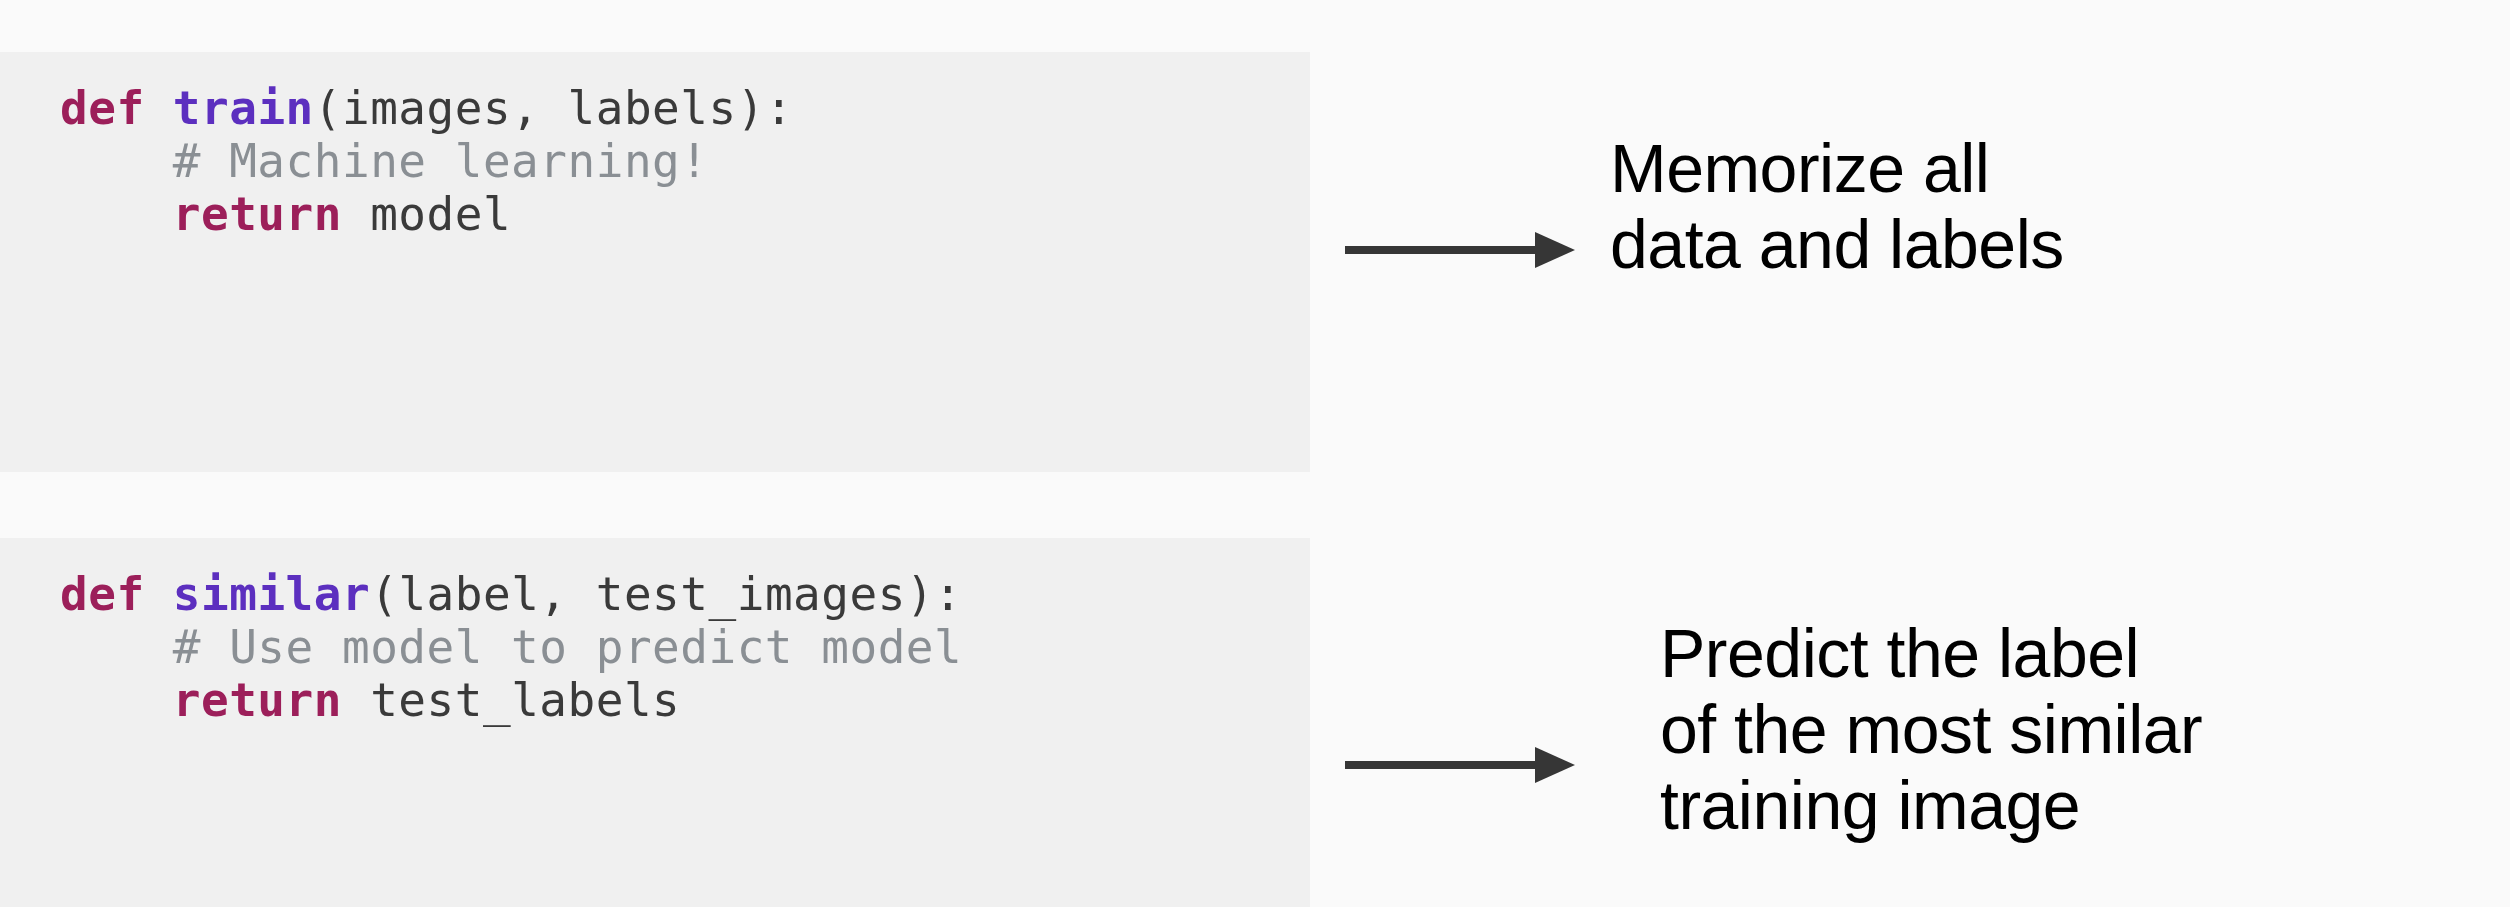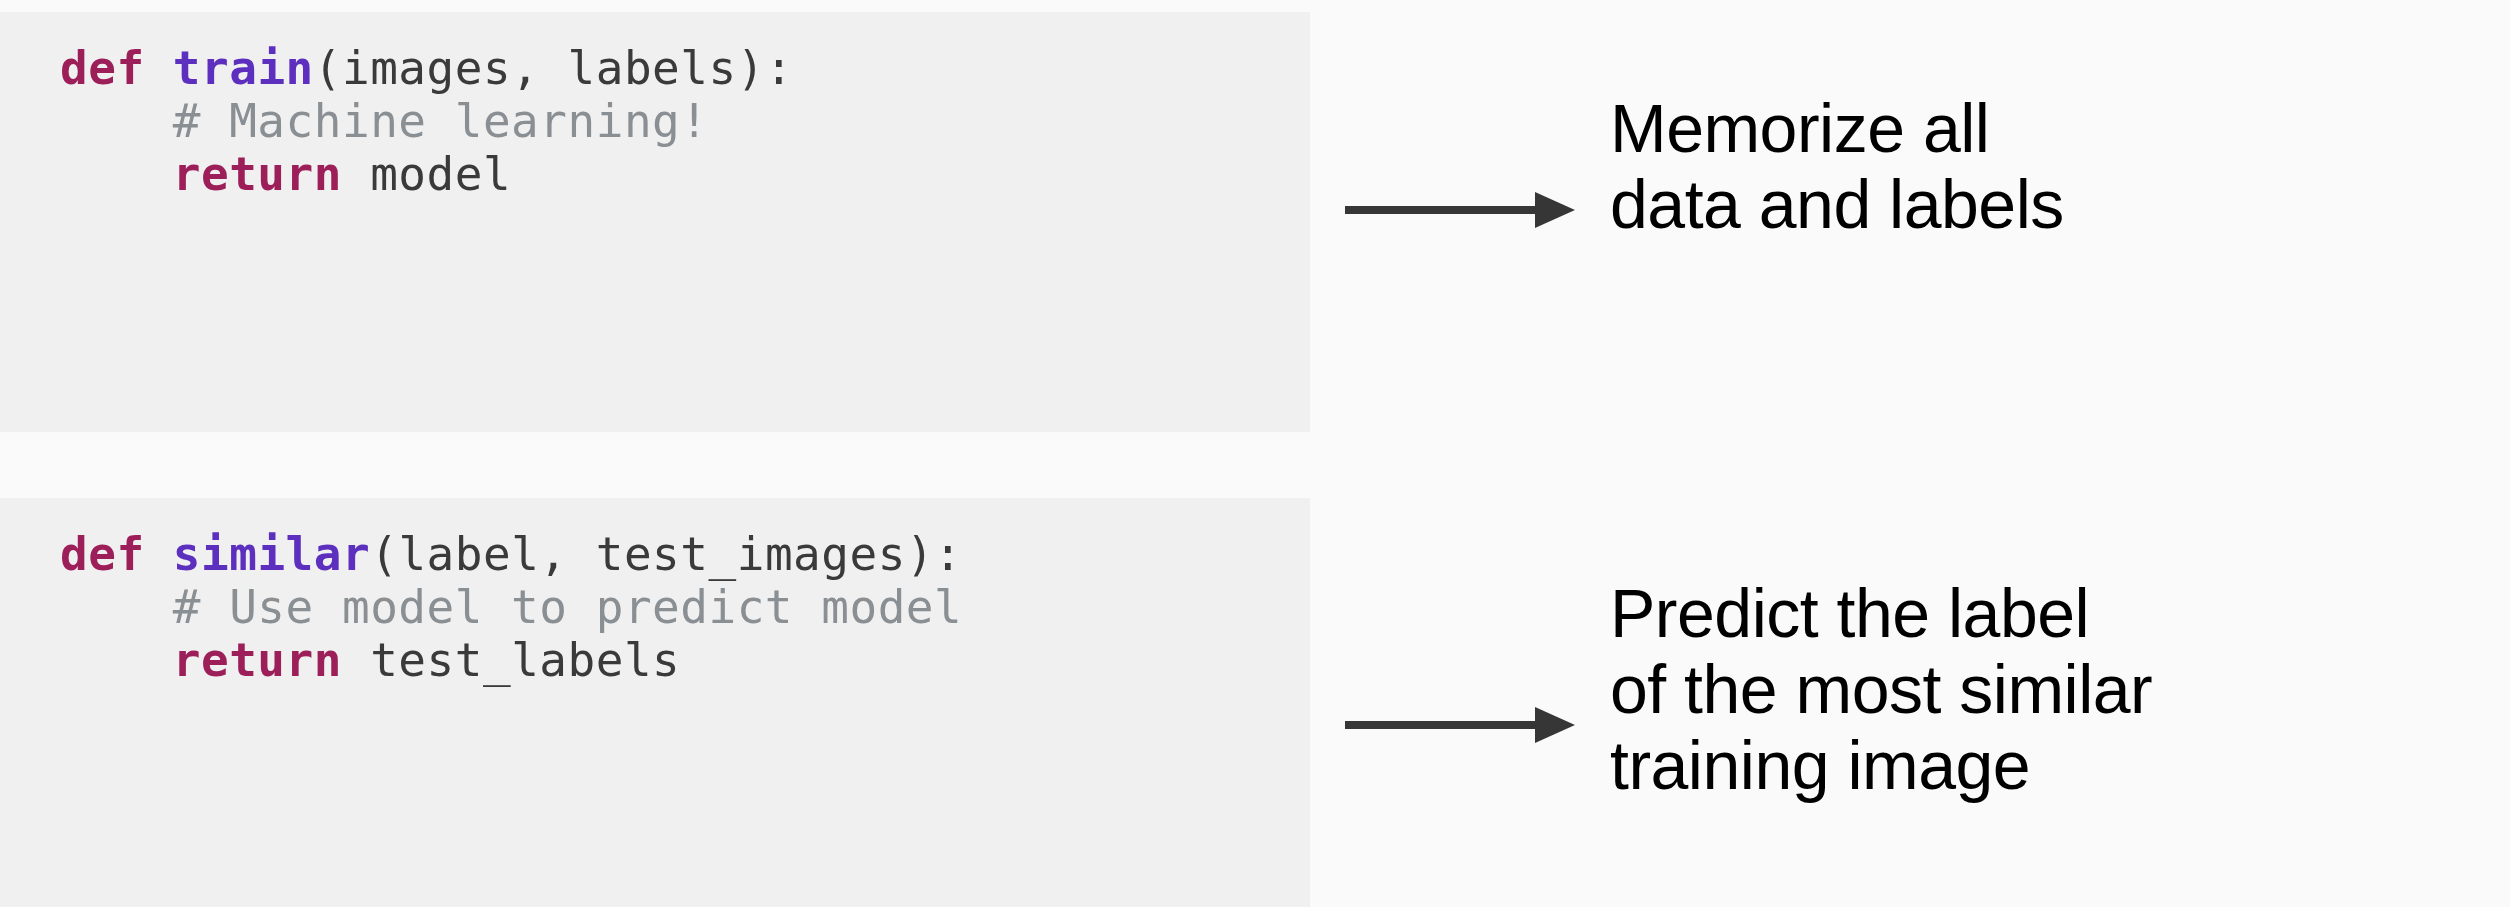--- a/index.html
+++ b/index.html
@@ -7,20 +7,21 @@
     padding: 0;
     width: 2510px;
     height: 907px;
     background: #fafafa;
     font-family: "Helvetica Neue", Arial, sans-serif;
   }
   .stage {
     position: relative;
     width: 2510px;
     height: 725px;
+    margin-top: 40px;
   }
   .codebox {
     position: absolute;
     background: #f0f0f0;
     padding: 30px 40px 34px 60px;
     box-sizing: border-box;
     filter: blur(0.3px);
   }
   pre.code {
     margin: 0;
@@ -80,18 +81,18 @@
     <pre class="code"><span class="kw">def</span> <span class="fn">similar</span><span class="id">(</span><span class="id">label, test_images</span><span class="id">):</span>
 <span class="id">    </span><span class="cm"># Use model to predict model</span>
 <span class="id">    </span><span class="kw">return</span><span class="id"> </span><span class="id">test_labels</span></pre>
   </div>
 
   <svg class="arrow" style="left:1340px; top:695px;" width="240" height="60" viewBox="0 0 240 60">
     <line x1="5" y1="30" x2="200" y2="30" stroke="#363636" stroke-width="8"></line>
     <polygon points="195,12 235,30 195,48" fill="#363636"></polygon>
   </svg>
 
-  <div class="desc" style="left:1610px; top:575px;">Predict the label
+  <div class="desc" style="left:1660px; top:575px;">Predict the label
 of the most similar
 training image</div>
 
   <div class="watermark"></div>
 </div>
 
 </body></html>

